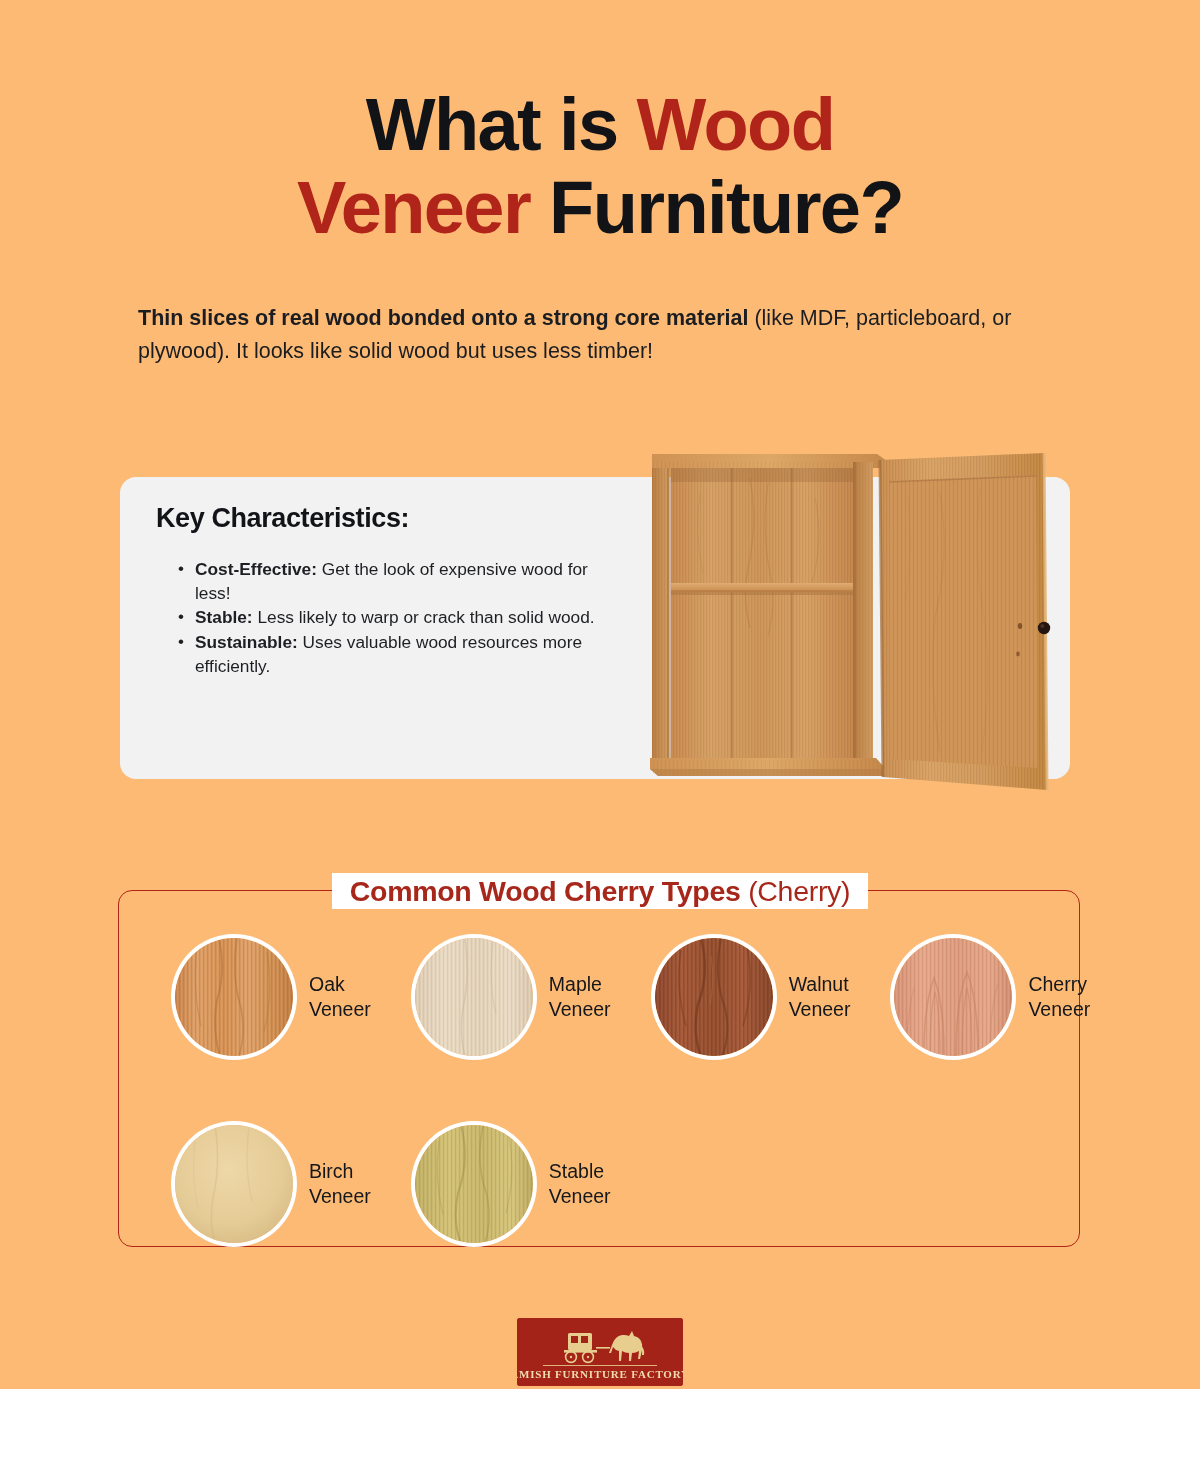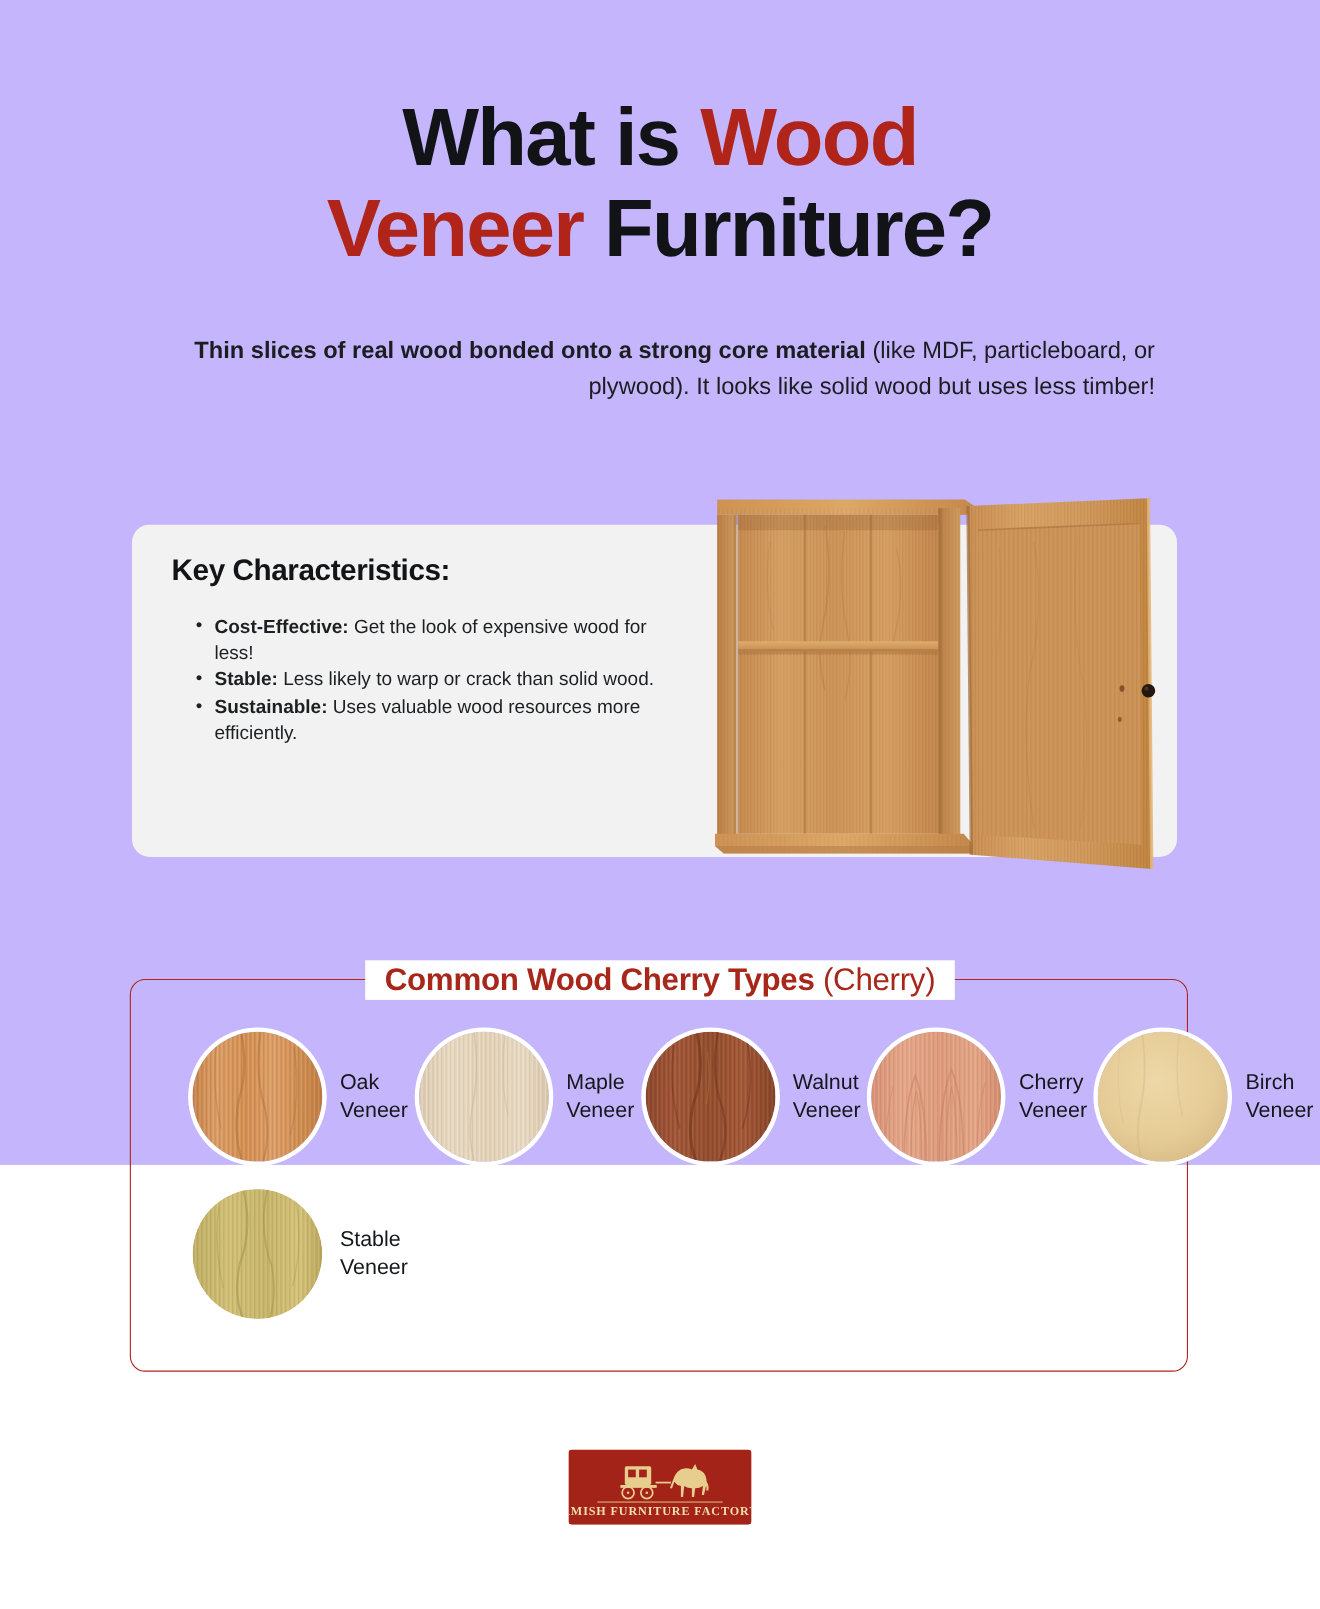--- a/index.html
+++ b/index.html
@@ -10,22 +10,22 @@
     height: 1463px;
     background: #ffffff;
     font-family: "Liberation Sans", sans-serif;
     color: #16181c;
     overflow: hidden;
   }
 
   #page {
     position: relative;
     width: 1200px;
-    height: 1059px;
-    background: #c4b5fd;
+    height: 1389px;
+    background: #fdba74;
   }
 
   
   .title-block {
     position: absolute;
     top: 84px;
     left: 0;
     width: 1200px;
     text-align: center;
   }
@@ -35,23 +35,23 @@
     letter-spacing: -1.6px;
     line-height: 1.12;
     color: #111317;
   }
   .t-red { color: #B02419; }
 
   
   .subtitle {
     position: absolute;
     top: 302px;
-    left: 150px;
+    left: 138px;
     width: 900px;
-    text-align: right;
+    text-align: left;
     font-size: 21.5px;
     line-height: 1.52;
     color: #1b1d21;
   }
   .subtitle b { font-weight: 700; }
 
   
   .kc-panel {
     position: absolute;
     left: 120px;
@@ -135,24 +135,25 @@
   }
   .th-bold { font-weight: 700; }
   .th-light { font-weight: 400; }
 
   .types-grid {
     position: absolute;
     left: 56px;
     top: 34px;
     width: 850px;
     display: grid;
-    grid-template-columns: repeat(5, 1fr);
+    grid-template-columns: repeat(4, 1fr);
     grid-template-rows: repeat(2, 143px);
     column-gap: 10px;
     row-gap: 0px;
+    gap: 44px;
   }
   .type-cell {
     display: flex;
     align-items: center;
     gap: 16px;
   }
   .swatch {
     position: relative;
     width: 118px;
     height: 118px;

